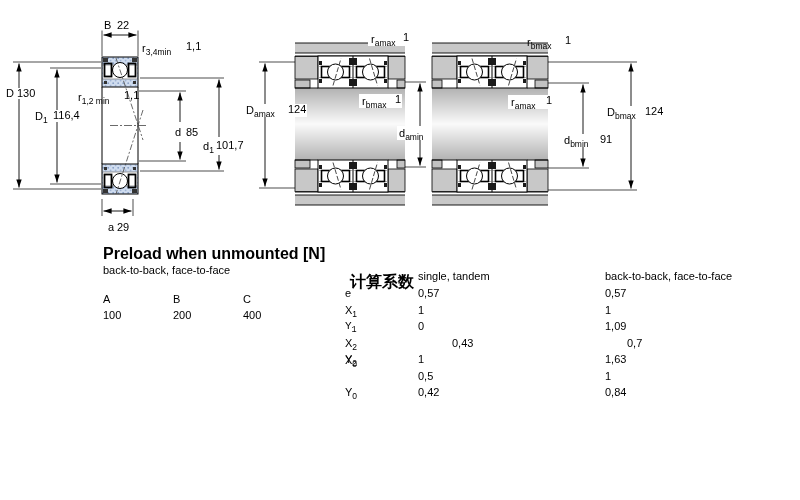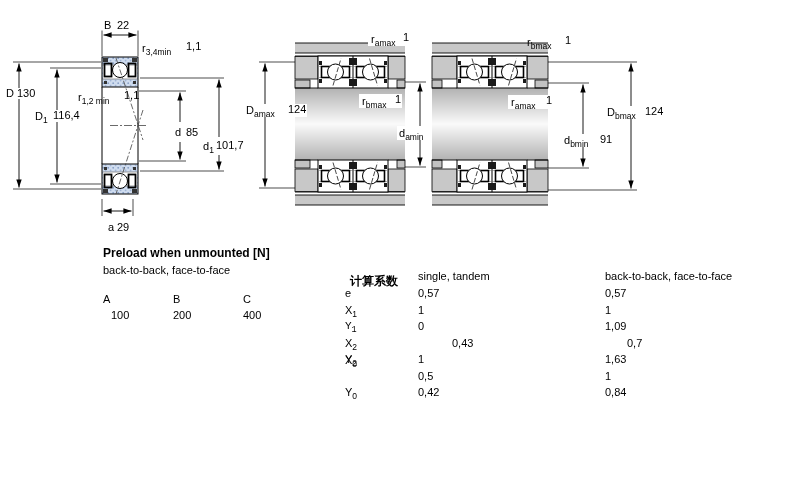--- a/index.html
+++ b/index.html
@@ -1,21 +1,21 @@
 <!DOCTYPE html>
 <html><head>
 <meta charset="utf-8">
 <style>
   html,body{margin:0;padding:0;background:#fff;}
   .page{position:relative;width:800px;height:500px;background:#ffffff;overflow:hidden;
         font-family:"Liberation Sans",sans-serif;color:#000;}
   svg text{font-family:"Liberation Sans",sans-serif;font-size:11px;fill:#000;}
   svg .sub{font-size:8.5px;}
   .cell{position:absolute;font-size:11px;white-space:nowrap;line-height:13px;}
-  .bold{font-weight:bold;font-size:12px;}
+  .bold{font-weight:bold;font-size:16px;}
   .cell sub{font-size:8.5px;vertical-align:-3px;}
 </style>
 </head>
 <body>
 
 <div class="page">
 
 <svg width="800" height="245" viewBox="0 0 800 245">
   <defs>
     <pattern id="stip" width="5" height="5" patternUnits="userSpaceOnUse">
@@ -246,21 +246,21 @@
   </g>
 </svg>
 
 
 <div>
   <div class="cell bold" style="left:103px;top:247px;">Preload when unmounted [N]</div>
   <div class="cell" style="left:103px;top:264px;">back-to-back, face-to-face</div>
   <div class="cell" style="left:103px;top:293px;">A</div>
   <div class="cell" style="left:173px;top:293px;">B</div>
   <div class="cell" style="left:243px;top:293px;">C</div>
-  <div class="cell" style="left:103px;top:309px;margin-left:8px;">100</div>
+  <div class="cell" style="left:103px;top:309px;">100</div>
   <div class="cell" style="left:173px;top:309px;">200</div>
   <div class="cell" style="left:243px;top:309px;">400</div>
 </div>
 
 
 <div>
   <div class="cell bold" style="left:350px;top:247px;margin-top:28px;">计算系数</div>
   <div class="cell" style="left:418px;top:270px;">single, tandem</div>
   <div class="cell" style="left:605px;top:270px;">back-to-back, face-to-face</div>
 

